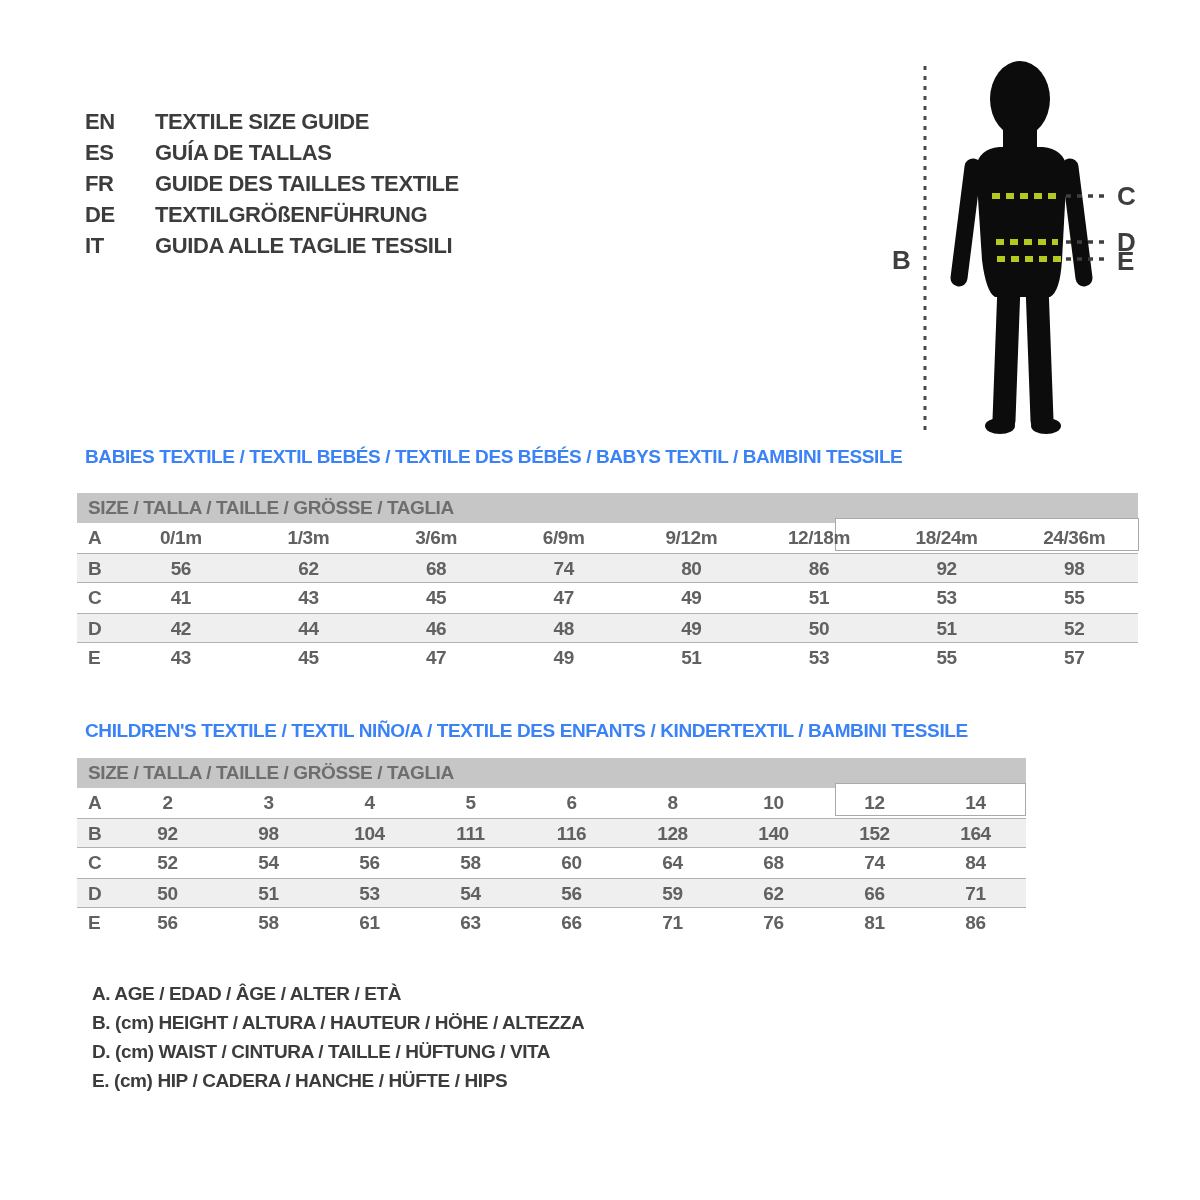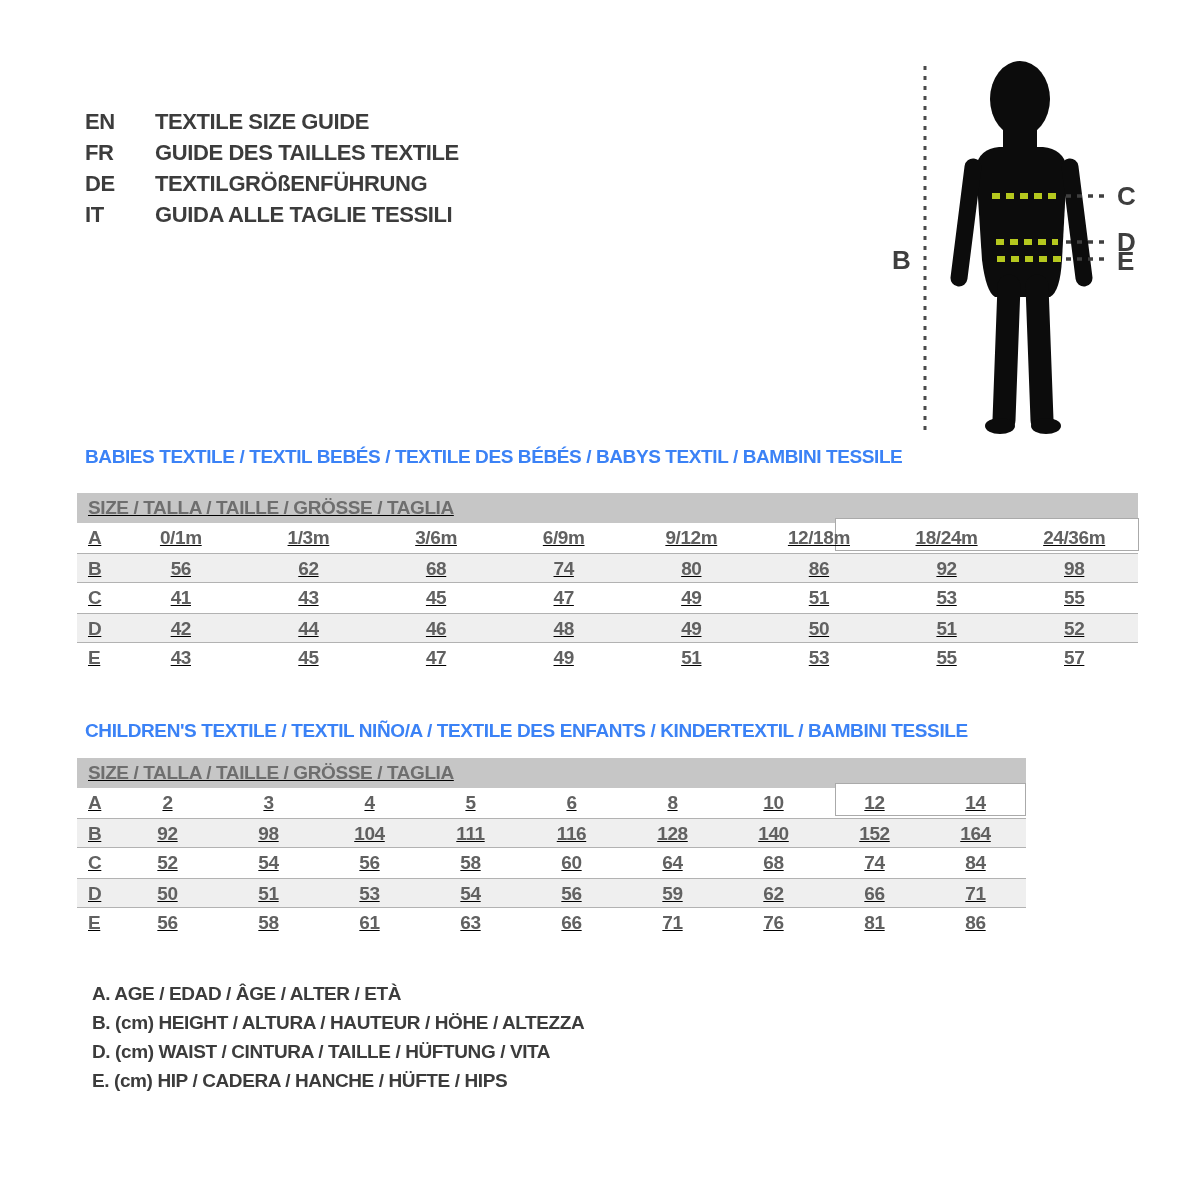--- a/index.html
+++ b/index.html
@@ -13,21 +13,21 @@
   
   .lang-list{position:absolute;left:85px;top:80px;margin-top:26px;}
   .lang-row{display:grid;grid-template-columns:70px auto;height:31px;line-height:31px;
     font-size:22px;font-weight:bold;color:#3c3c3c;letter-spacing:-0.4px;white-space:nowrap;}
 
   
   .section-title{position:absolute;left:85px;font-size:19px;font-weight:bold;color:#3b82f6;
     letter-spacing:-0.4px;white-space:nowrap;}
 
   
-  .size-table{position:absolute;text-decoration:underline;}
+  .size-table{position:absolute;}
   .size-table .hdr{height:30px;line-height:30px;background:#c6c6c6;color:#6e6e6e;
     font-size:19px;font-weight:bold;padding-left:11px;letter-spacing:-0.4px;position:relative;z-index:0;}
   .trow{display:grid;height:30px;line-height:30px;font-size:19px;font-weight:bold;
     color:#616161;letter-spacing:-0.4px;position:relative;z-index:2;box-sizing:border-box;}
   .cols-8 .trow{grid-template-columns:40px repeat(8,1fr);}
   .cols-9 .trow{grid-template-columns:40px repeat(9,1fr);}
   .trow.shaded{background:#efefef;border-top:1px solid #b2b2b2;border-bottom:1px solid #b2b2b2;}
   .trow .cell{text-align:center;}
   .trow .cell.label{text-align:left;padding-left:11px;}
 
@@ -45,20 +45,24 @@
 </style>
 </head>
 <body>
 
 <div id="canvas">
 
   <div class="lang-list">
       <div class="lang-row cond">
         <span>EN</span>
         <span>TEXTILE SIZE GUIDE</span>
+      </div>
+      <div class="lang-row cond">
+        <span>ES</span>
+        <span>GUÍA DE TALLAS</span>
       </div>
       <div class="lang-row cond">
         <span>FR</span>
         <span>GUIDE DES TAILLES TEXTILE</span>
       </div>
       <div class="lang-row cond">
         <span>DE</span>
         <span>TEXTILGRÖßENFÜHRUNG</span>
       </div>
       <div class="lang-row cond">

